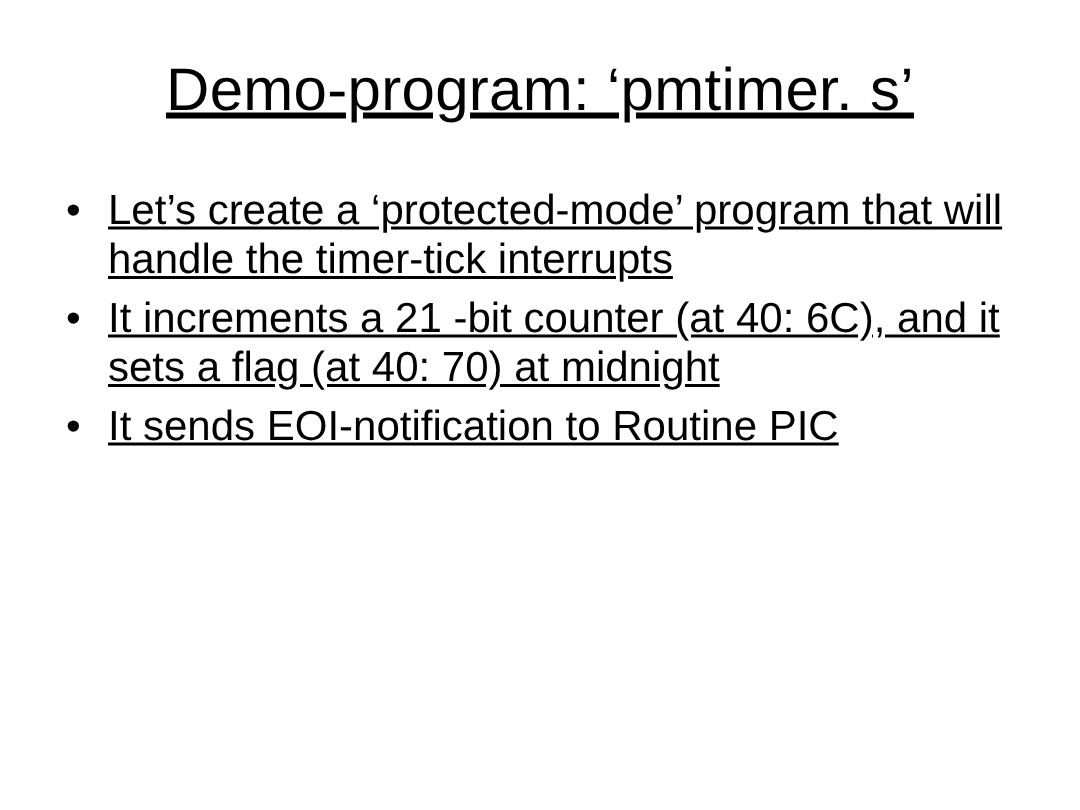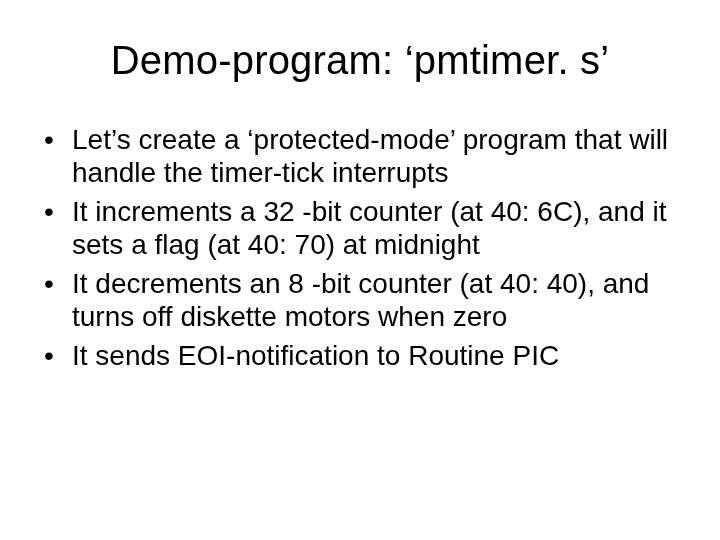--- a/index.html
+++ b/index.html
@@ -10,20 +10,21 @@
     background: #ffffff;
     font-family: Arial, Helvetica, sans-serif;
     color: #000000;
     overflow: hidden;
   }
   .slide {
     width: 720px;
     height: 446px;
     box-sizing: border-box;
     padding: 28px 32px 32px 32px;
+    text-decoration: underline;
   }
   .title {
     font-size: 40px;
     text-align: center;
     margin: 10px 0 40px 0;
     font-weight: normal;
     letter-spacing: 0.2px;
   }
   ul.bullets {
     list-style: none;
@@ -46,17 +47,16 @@
     line-height: 1.18;
   }
 </style>
 </head>
 <body>
 
 <div class="slide">
   <h1 class="title">Demo-program: ‘pmtimer. s’</h1>
   <ul class="bullets">
     <li>Let’s create a ‘protected-mode’ program that will handle the timer-tick interrupts</li>
-    <li>It increments a 32 -bit counter (at 40: 6C), and it sets a flag (at 40: 70) at midnight</li>
-    <li>It decrements an 8 -bit counter (at 40: 40), and turns off diskette motors when zero</li>
+    <li>It increments a 21 -bit counter (at 40: 6C), and it sets a flag (at 40: 70) at midnight</li>
     <li>It sends EOI-notification to Routine PIC</li>
   </ul>
 </div>
 
 </body></html>

